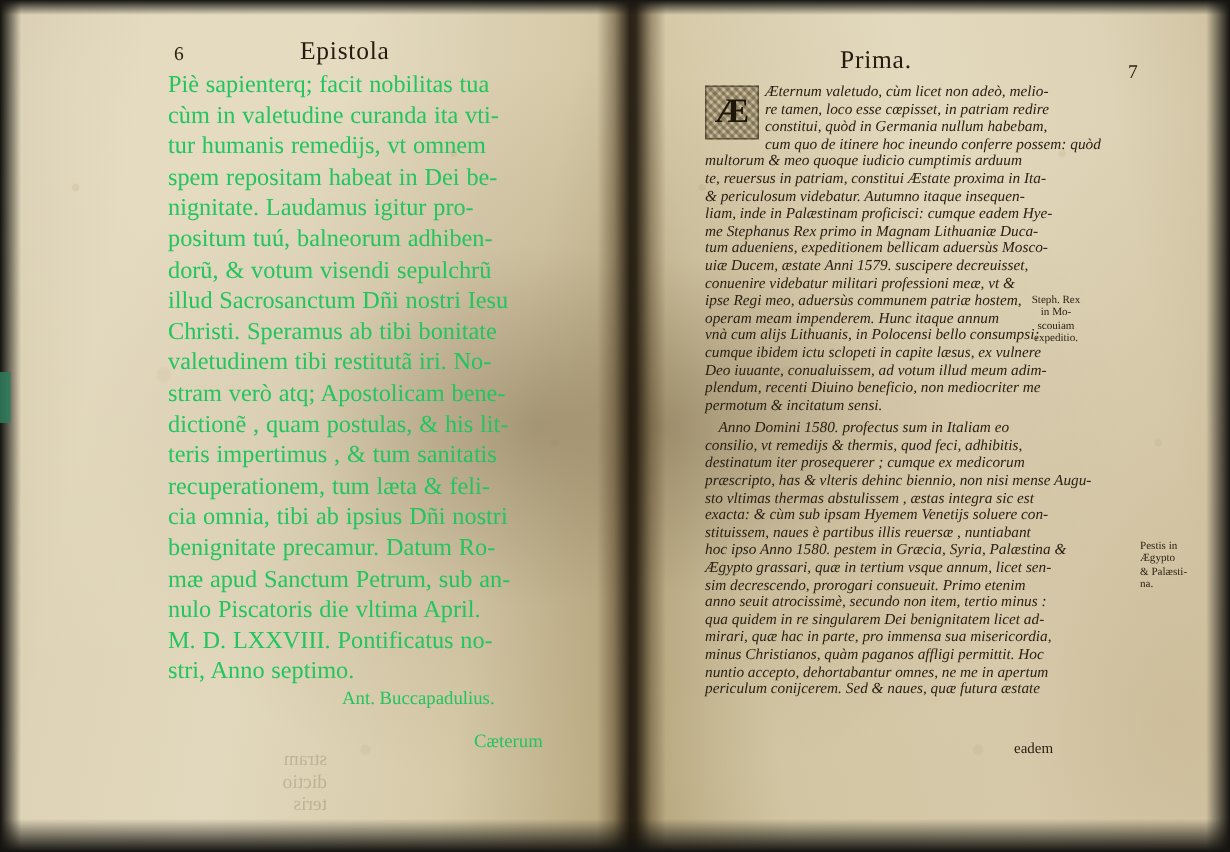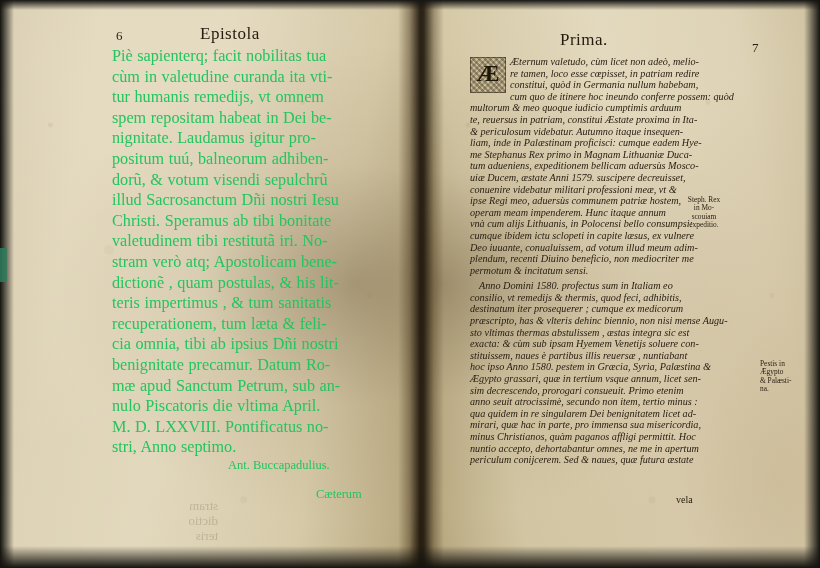--- a/index.html
+++ b/index.html
@@ -303,21 +303,21 @@
         <span class="ln">sim decrescendo, prorogari consueuit.    Primo etenim</span>
         <span class="ln">anno seuit atrocissimè, secundo non item, tertio minus :</span>
         <span class="ln">qua quidem in re singularem Dei benignitatem licet ad-</span>
         <span class="ln">mirari, quæ hac in parte, pro immensa sua misericordia,</span>
         <span class="ln">minus Christianos, quàm paganos affligi permittit. Hoc</span>
         <span class="ln">nuntio accepto, dehortabantur omnes, ne me in apertum</span>
         <span class="ln">periculum conijcerem.    Sed &amp; naues, quæ futura æstate</span>
       </p>
     </div>
 
-  <div id="right-catchword">vela</div>
+  <div id="right-catchword">eadem</div>
 
   <div class="marginal" id="marginal-1">
       <div>Steph. Rex</div>
       <div>in Mo-</div>
       <div>scouiam</div>
       <div>expeditio.</div>
     </div>
   <div class="marginal" id="marginal-2">
       <div>Pestis in</div>
       <div>Ægypto</div>

